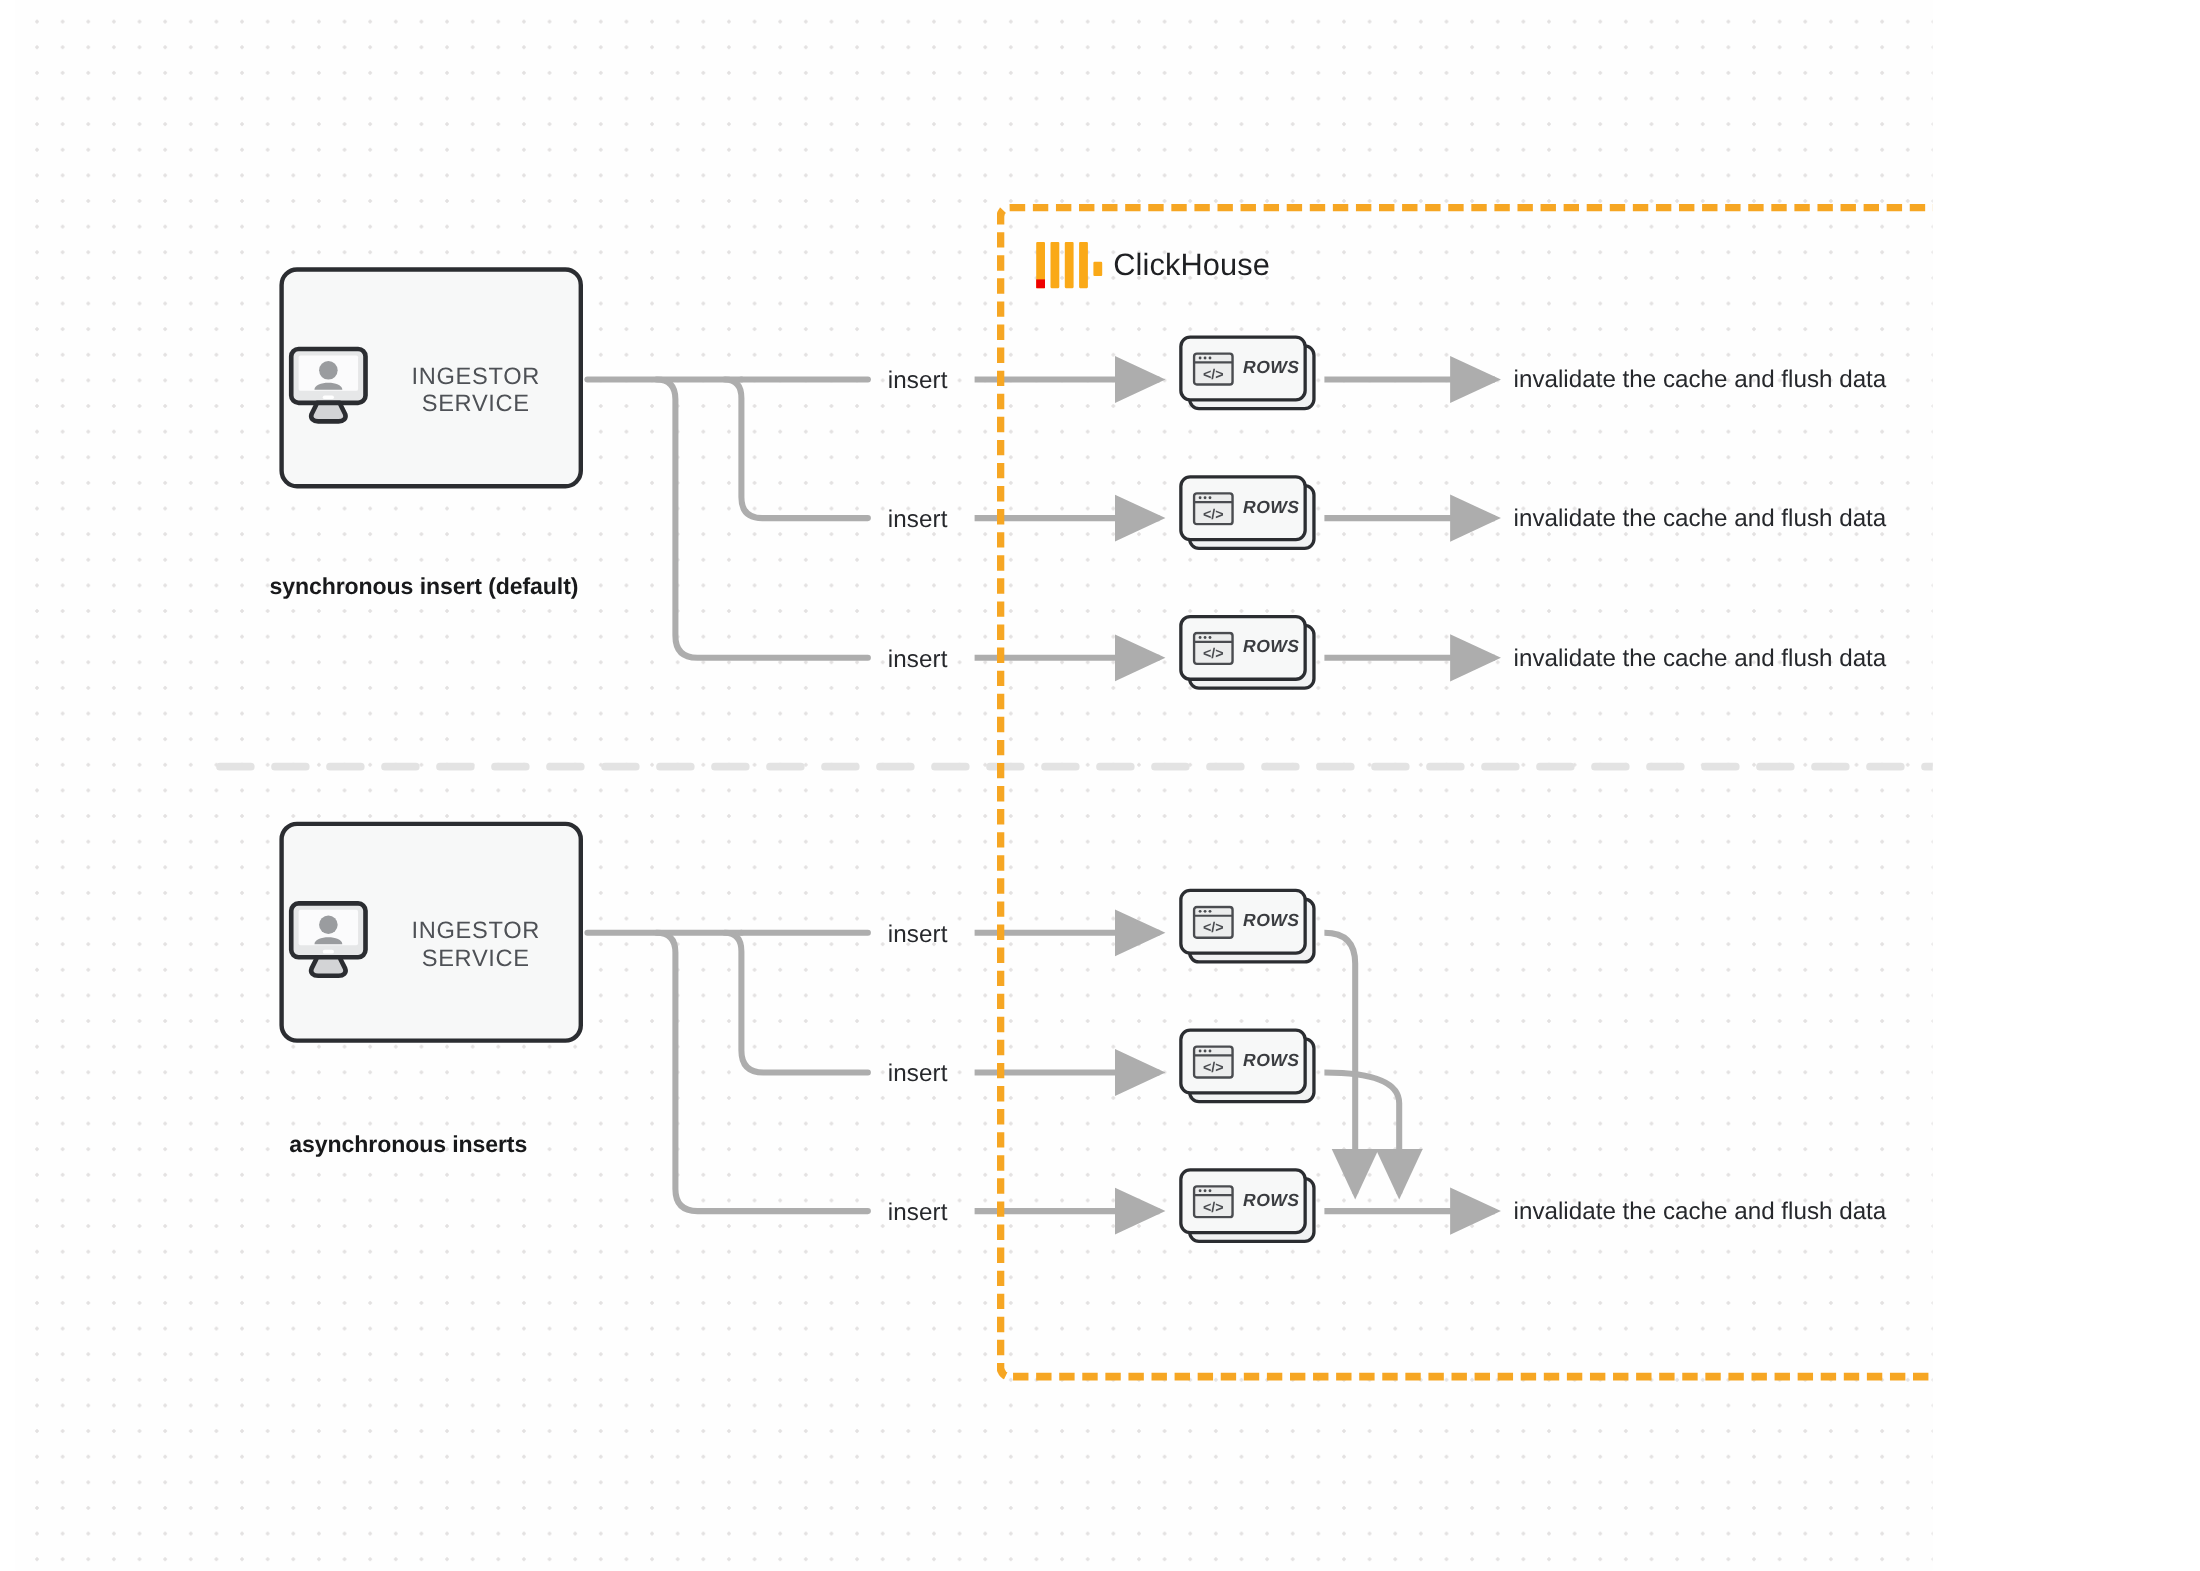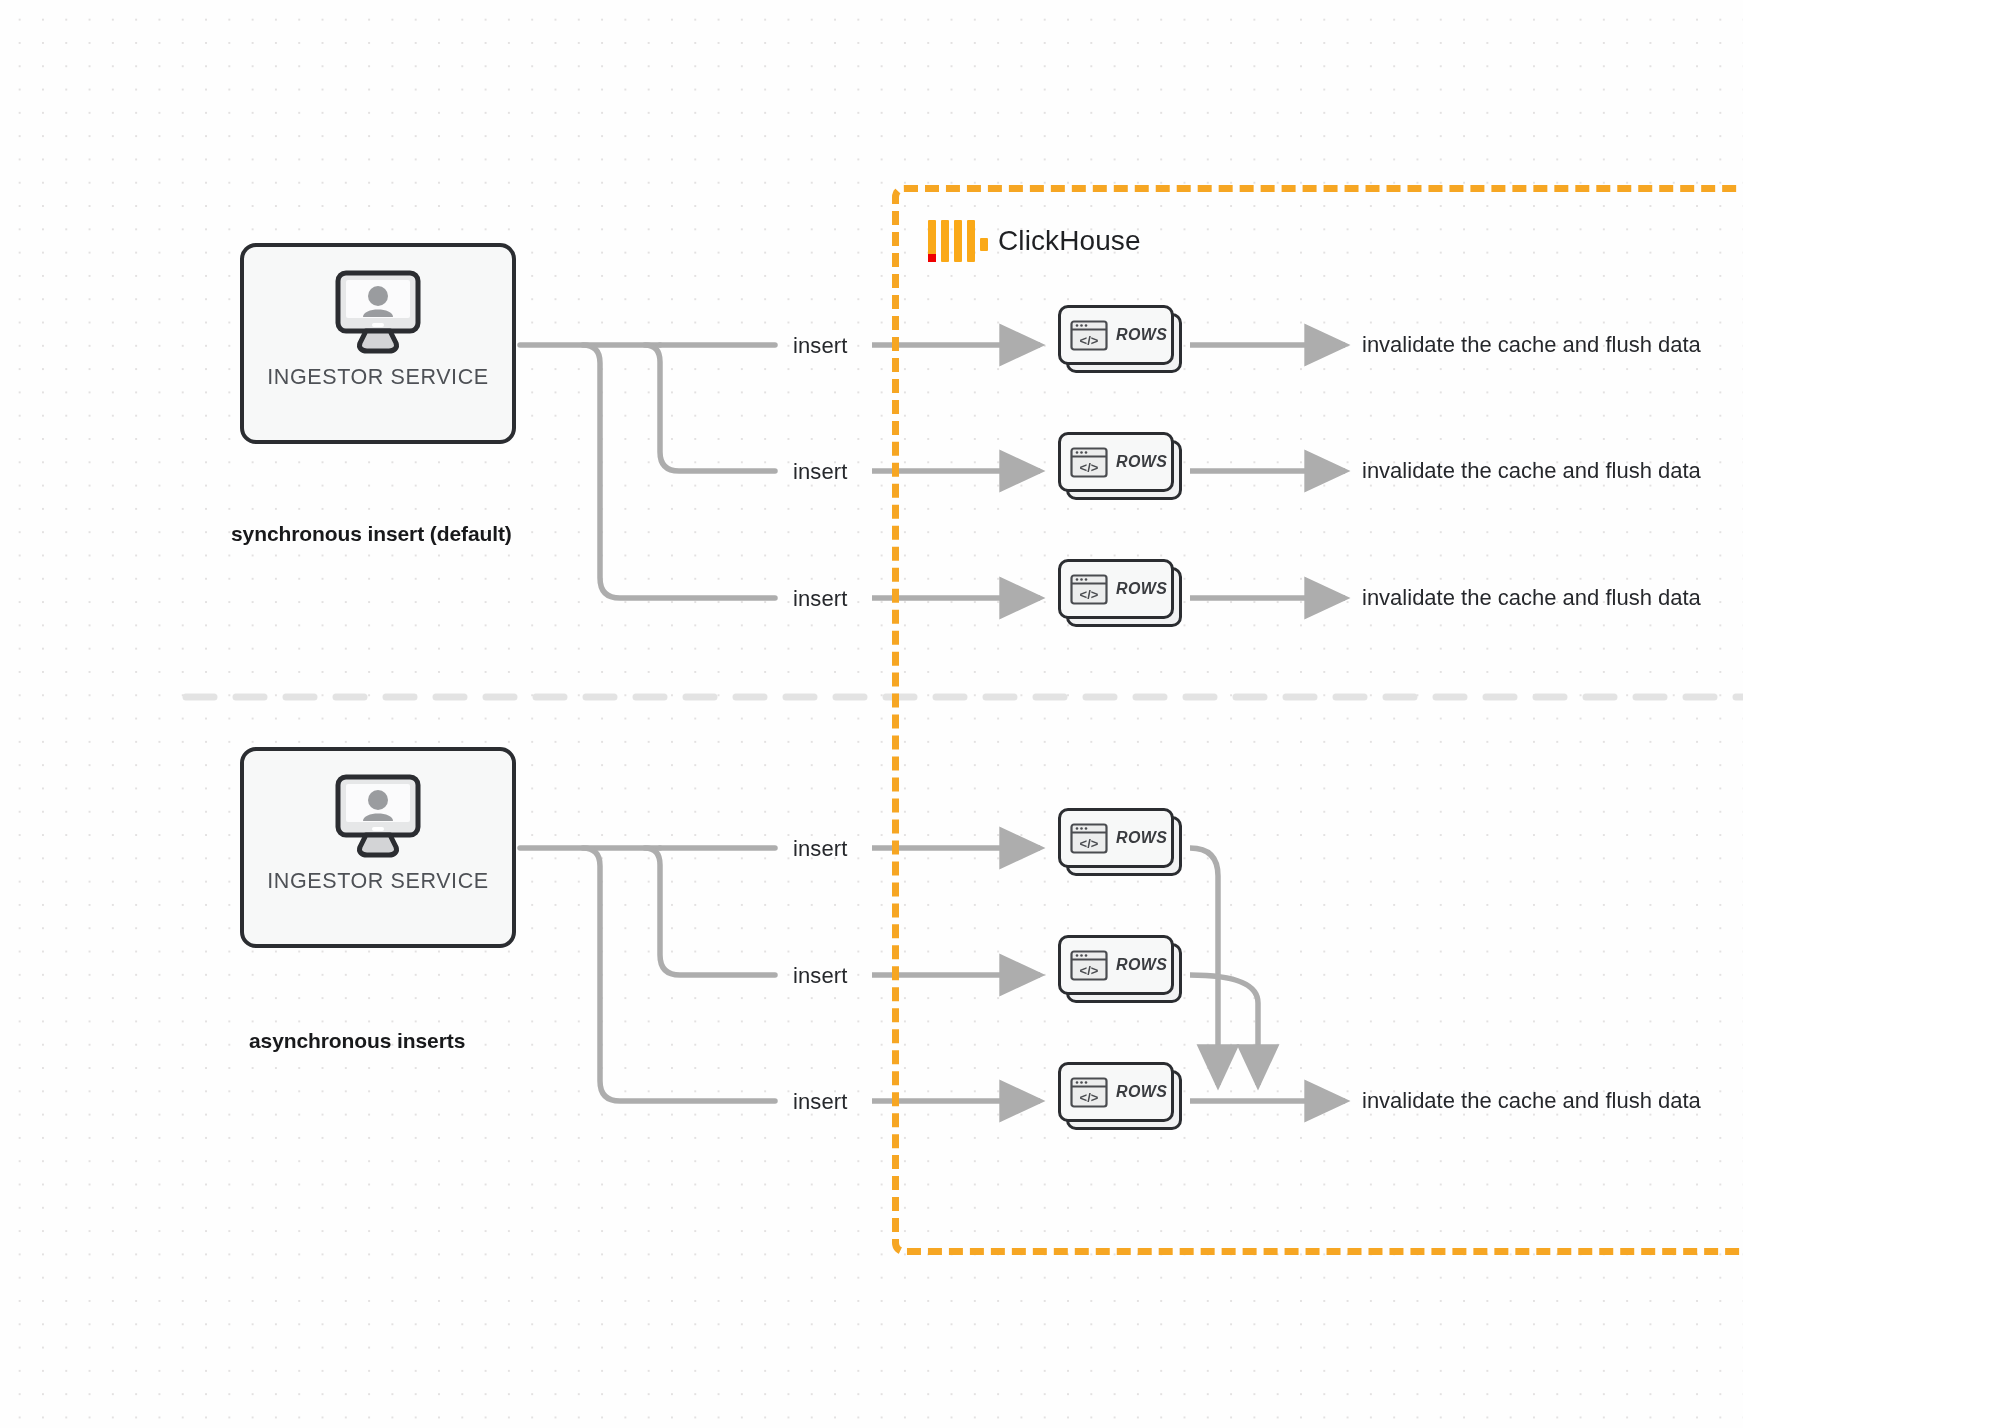--- a/index.html
+++ b/index.html
@@ -12,41 +12,41 @@
   }
   #canvas {
     position: relative;
     width: 1743px;
     height: 1428px;
     overflow: hidden;
     background-color: #fefefe;
     background-image: radial-gradient(circle, #e3e1e1 1.4px, rgba(0,0,0,0) 1.5px);
     background-size: 23.3px 23.3px;
     background-position: 8px 8px;
+    margin-left: 14px;
   }
 
   .svg-layer {
     position: absolute;
     left: 0; top: 0;
     width: 2000px;
     height: 1428px;
     pointer-events: none;
   }
 
   
   .ingestor {
     position: absolute;
     width: 276px;
     height: 201px;
     border: 4px solid #2b2d31;
     border-radius: 16px;
     background: #f7f8f8;
     box-sizing: border-box;
     display: flex;
-    flex-direction: column;
     align-items: center;
     justify-content: flex-start;
     padding-top: 22px;
   }
   .ingestor .monitor {
     width: 96px;
     height: 88px;
     margin-bottom: 8px;
   }
   .ingestor .ing-label {

